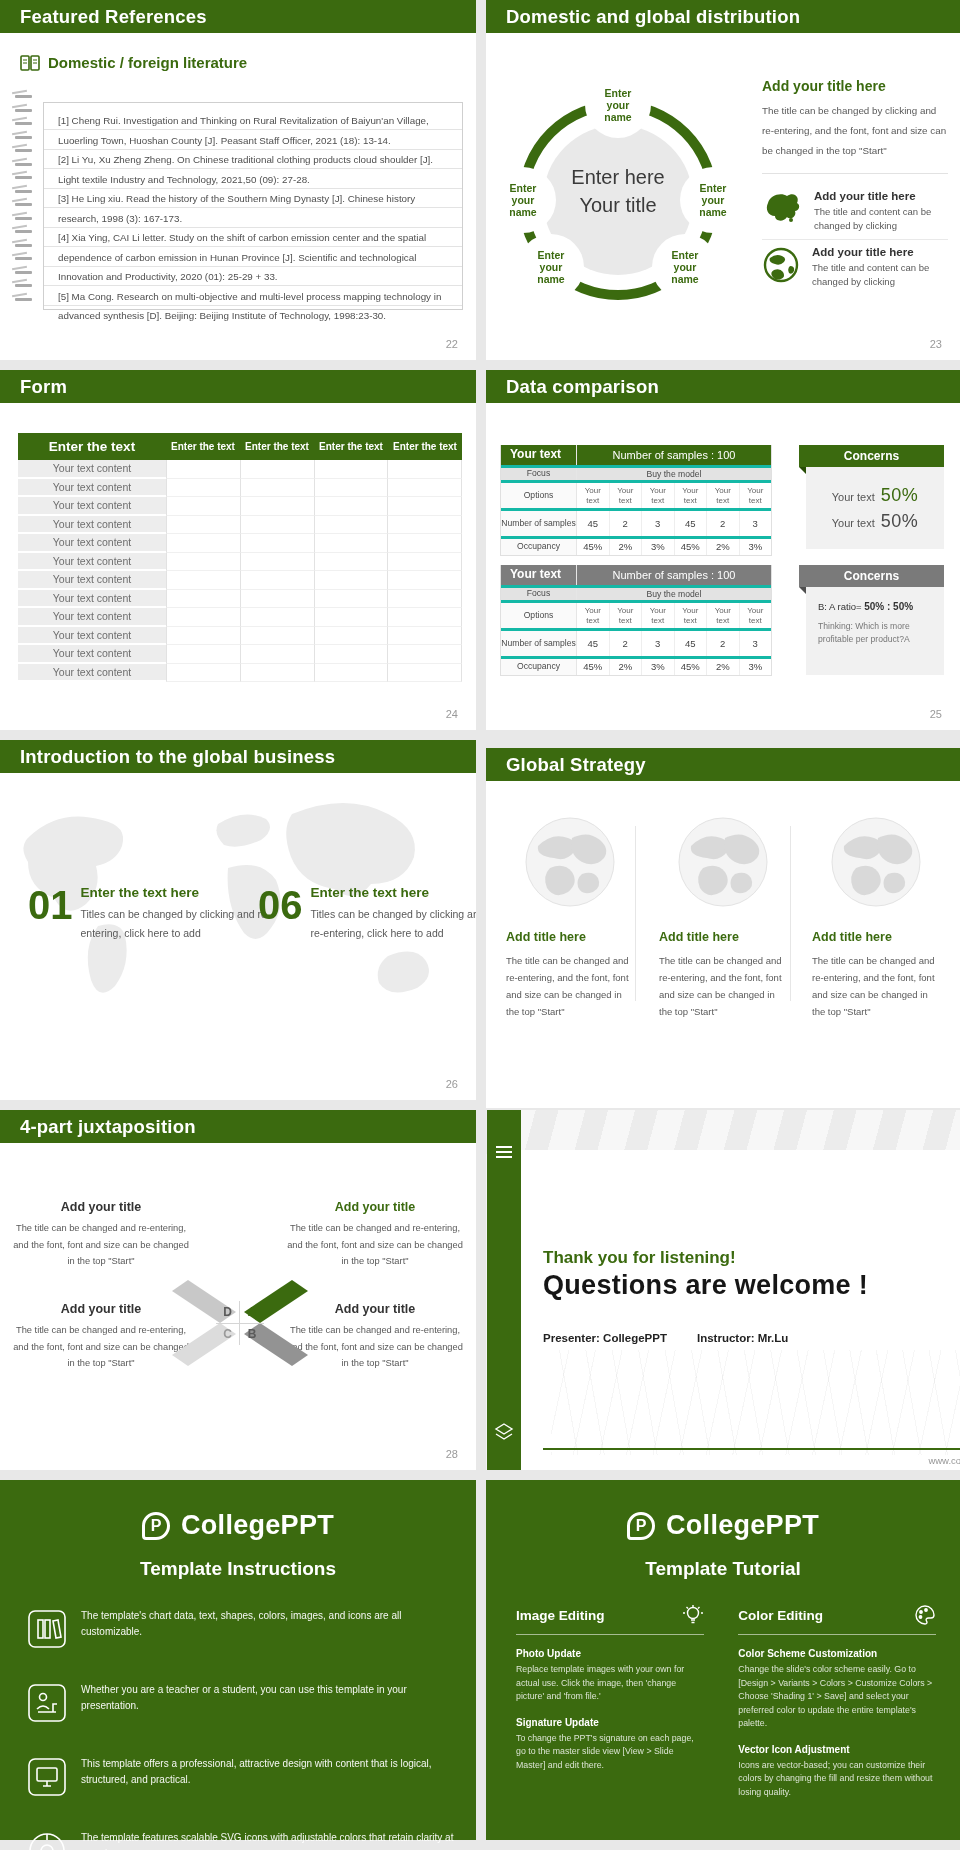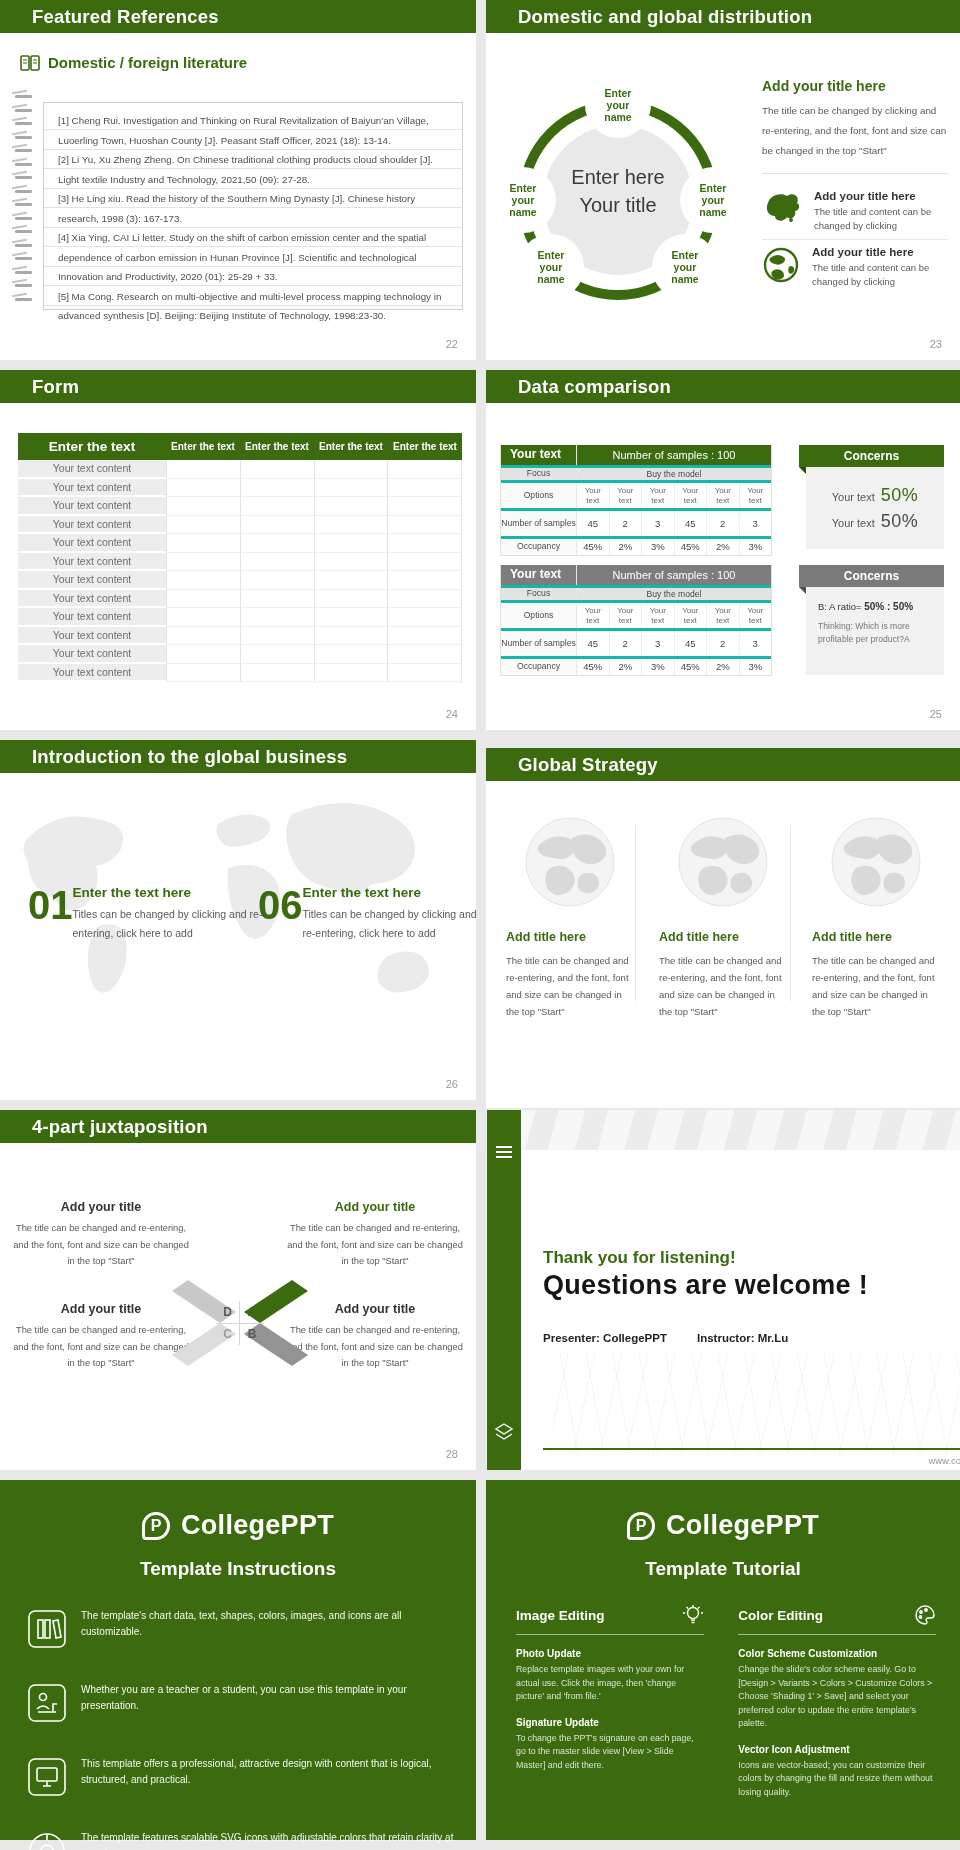--- a/index.html
+++ b/index.html
@@ -5,21 +5,21 @@
   :root{
     --green:#3b6a0f;
     --green-dark:#274d06;
     --gray-hdr:#7d7d7d;
     --txt:#595959;
   }
   *{box-sizing:border-box;margin:0;padding:0;font-family:"Liberation Sans",sans-serif;}
   html,body{background:#e8e8e8;}
   body{width:960px;height:1850px;position:relative;overflow:hidden;}
   .card{position:absolute;width:476px;height:360px;background:#fff;overflow:hidden;}
-  .bar{height:33px;background:var(--green);color:#fff;font-weight:bold;font-size:18.5px;line-height:33px;padding-left:32px;letter-spacing:.2px;}
+  .bar{height:33px;background:var(--green);color:#fff;font-weight:bold;font-size:18.5px;line-height:33px;padding-left:20px;letter-spacing:.2px;}
   .pagenum{position:absolute;right:18px;bottom:10px;font-size:11px;color:#9a9a9a;}
   .abs{position:absolute;}
 
   
   .sec-title{position:absolute;left:20px;top:54px;display:flex;align-items:center;gap:8px;color:var(--green);font-weight:bold;font-size:15px;}
   .rings{position:absolute;left:12px;top:88px;}
   .ring{display:block;height:13.5px;position:relative;width:22px;}
   .ring::before{content:"";position:absolute;left:0;top:3px;width:15px;height:2px;background:#c3c3c3;transform:rotate(-10deg);}
   .ring::after{content:"";position:absolute;left:3px;top:7px;width:17px;height:3px;background:#a9a9a9;border-radius:1px;}
   .refbox{position:absolute;left:43px;top:102px;width:420px;height:208px;border:1px solid #cfcfcf;padding:8px 14px 0 14px;
@@ -87,21 +87,21 @@
   .ratio{font-size:9.5px;color:#333;margin-bottom:8px;}
   .ratio b{font-size:10px;}
   .note{font-size:8.6px;line-height:13px;color:#777;}
 
   
   .worldmap{position:absolute;left:0;top:36px;}
   .intro-item{position:absolute;top:145px;}
   .intro-num{font-size:40px;font-weight:bold;color:var(--green);line-height:40px;}
   .intro-txt h4{color:var(--green);font-size:13.5px;margin-bottom:5px;}
   .intro-txt p{font-size:10.5px;line-height:19px;color:var(--txt);}
-  .intro-item{display:flex;gap:0;align-items:flex-start;}
+  .intro-item{display:flex;gap:8px;align-items:flex-start;}
 
   
   .gwrap{position:absolute;left:20px;top:68px;width:434px;display:flex;gap:25px;}
   .gcol{width:128px;text-align:left;}
   .gcol svg{display:block;margin:0 auto 22px auto;}
   .gcol h4{color:var(--green);font-size:12.5px;margin-bottom:8px;}
   .gcol p{font-size:9.5px;line-height:17px;color:var(--txt);}
   .gdiv{position:absolute;top:78px;height:175px;width:1px;background:#e6e6e6;}
 
   

